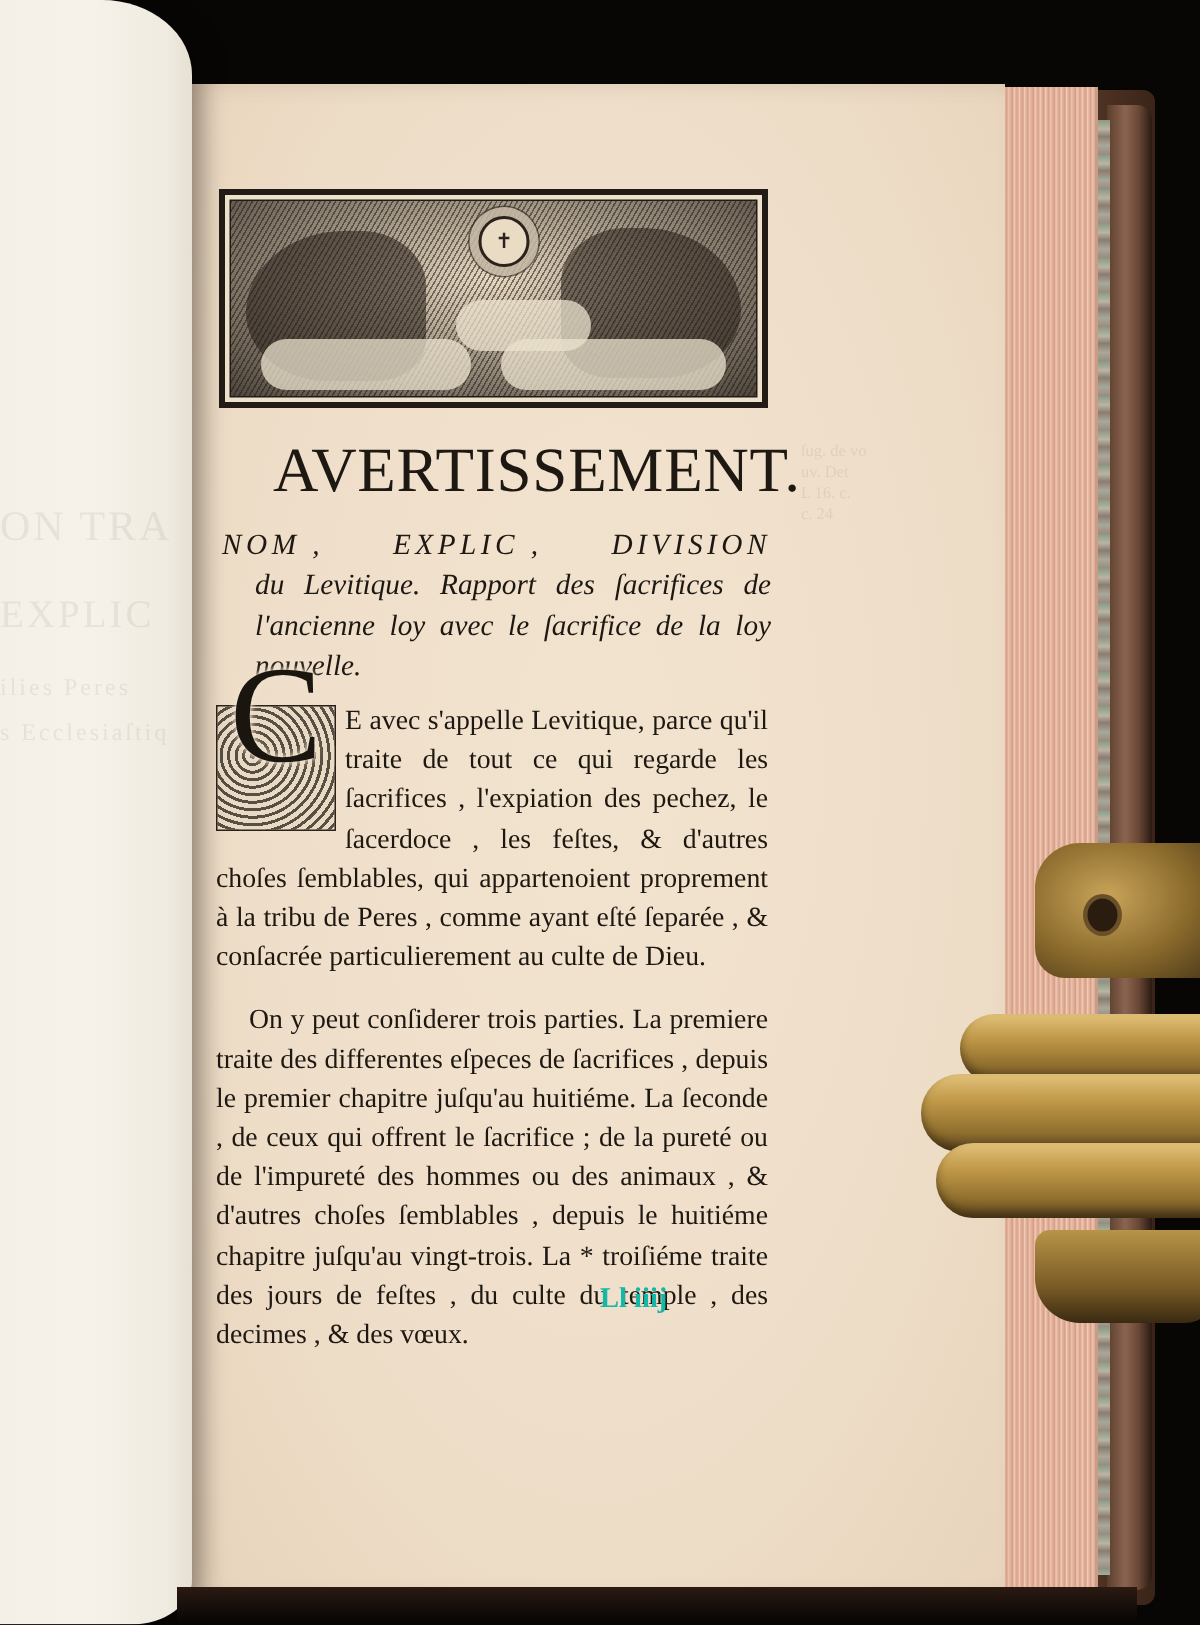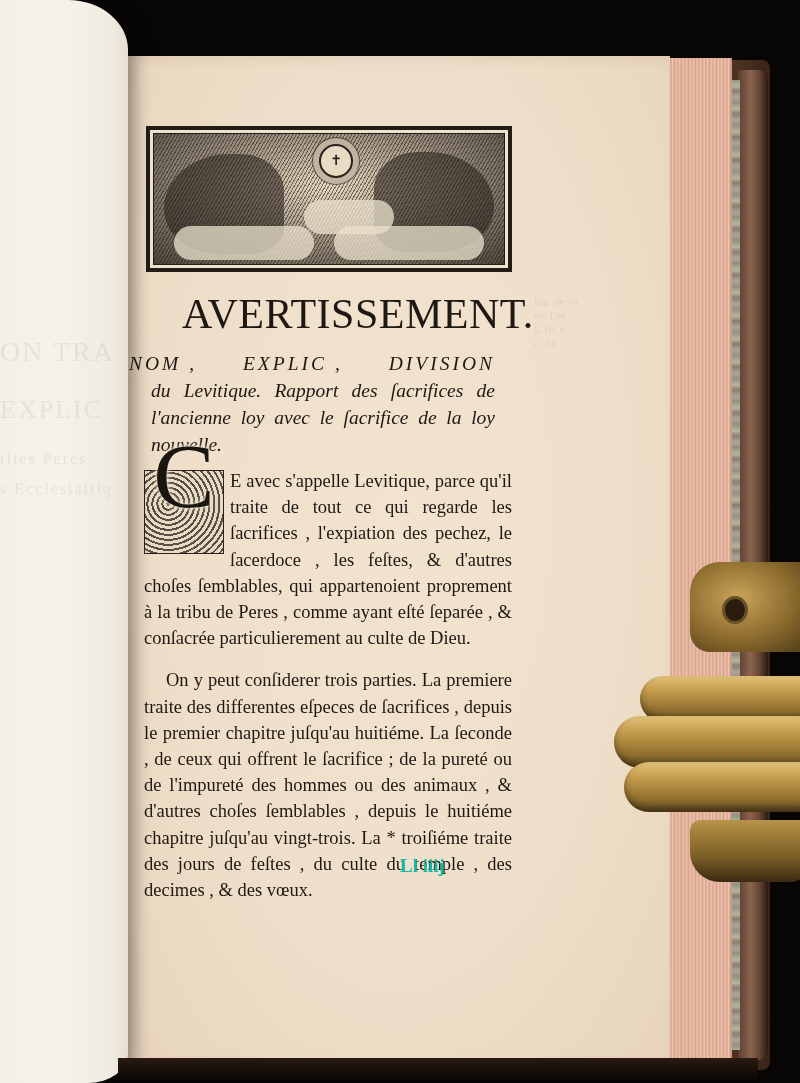--- a/index.html
+++ b/index.html
@@ -74,21 +74,21 @@
   .angel.right { right: 10px; top: 18px; width: 120px; height: 100px; border-radius: 40% 60% 50% 30%; }
   .cloud { position: absolute; bottom: 4px; height: 34px; background: rgba(235,225,205,0.75); border-radius: 20px; }
 
   
   .title {
     position: absolute; left: 154px; top: 290px; width: 350px;
     font-family: "Liberation Serif", serif; font-size: 42px; letter-spacing: 0.5px;
     color: #1e1812; white-space: nowrap; margin-left: 28px;
   }
   .subtitle {
-    position: absolute; left: 129px; top: 350px; width: 366px;
+    position: absolute; left: 148px; top: 350px; width: 366px;
     font-family: "Liberation Serif", serif; font-style: italic; font-size: 19.5px; line-height: 27px;
     color: #1e1812;
   }
   .subtitle .caps { display: flex; justify-content: space-between; letter-spacing: 3px; }
   .subtitle .rest { padding-left: 22px; text-align: justify; text-align-last: left; }
 
   
   .body {
     position: absolute; left: 144px; top: 468px; width: 368px;
     font-family: "Liberation Serif", serif; font-size: 18.5px; line-height: 26.2px;

